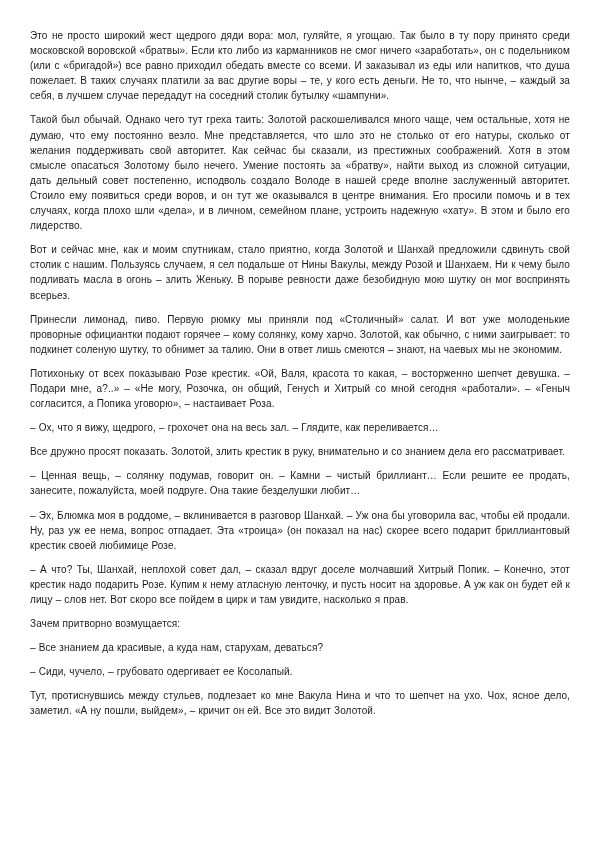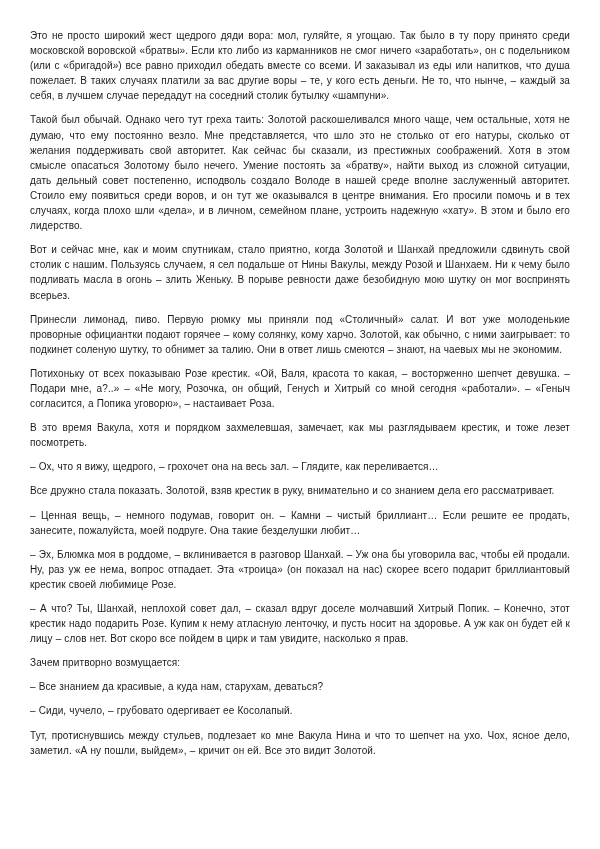--- a/index.html
+++ b/index.html
@@ -42,24 +42,23 @@
 </head>
 <body>
 
 <div class="page">
   <div class="doc-body">
     <p class="para">Это не просто широкий жест щедрого дяди вора: мол, гуляйте, я угощаю. Так было в ту пору принято среди московской воровской «братвы». Если кто либо из карманников не смог ничего «заработать», он с подельником (или с «бригадой») все равно приходил обедать вместе со всеми. И заказывал из еды или напитков, что душа пожелает. В таких случаях платили за вас другие воры – те, у кого есть деньги. Не то, что нынче, – каждый за себя, в лучшем случае передадут на соседний столик бутылку «шампуни».</p>
     <p class="para">Такой был обычай. Однако чего тут греха таить: Золотой раскошеливался много чаще, чем остальные, хотя не думаю, что ему постоянно везло. Мне представляется, что шло это не столько от его натуры, сколько от желания поддерживать свой авторитет. Как сейчас бы сказали, из престижных соображений. Хотя в этом смысле опасаться Золотому было нечего. Умение постоять за «братву», найти выход из сложной ситуации, дать дельный совет постепенно, исподволь создало Володе в нашей среде вполне заслуженный авторитет. Стоило ему появиться среди воров, и он тут же оказывался в центре внимания. Его просили помочь и в тех случаях, когда плохо шли «дела», и в личном, семейном плане, устроить надежную «хату». В этом и было его лидерство.</p>
     <p class="para">Вот и сейчас мне, как и моим спутникам, стало приятно, когда Золотой и Шанхай предложили сдвинуть свой столик с нашим. Пользуясь случаем, я сел подальше от Нины Вакулы, между Розой и Шанхаем. Ни к чему было подливать масла в огонь – злить Женьку. В порыве ревности даже безобидную мою шутку он мог воспринять всерьез.</p>
     <p class="para">Принесли лимонад, пиво. Первую рюмку мы приняли под «Столичный» салат. И вот уже молоденькие проворные официантки подают горячее – кому солянку, кому харчо. Золотой, как обычно, с ними заигрывает: то подкинет соленую шутку, то обнимет за талию. Они в ответ лишь смеются – знают, на чаевых мы не экономим.</p>
     <p class="para">Потихоньку от всех показываю Розе крестик. «Ой, Валя, красота то какая, – восторженно шепчет девушка. – Подари мне, а?..» – «Не могу, Розочка, он общий, Генych и Хитрый со мной сегодня «работали». – «Геныч согласится, а Попика уговорю», – настаивает Роза.</p>
-    <p class="para">В это время Вакула, хотя и порядком захмелевшая, замечает, как мы разглядываем крестик, и тоже лезет посмотреть.</p>
     <p class="para">– Ох, что я вижу, щедрого, – грохочет она на весь зал. – Глядите, как переливается…</p>
-    <p class="para">Все дружно стала показать. Золотой, взяв крестик в руку, внимательно и со знанием дела его рассматривает.</p>
-    <p class="para">– Ценная вещь, – немного подумав, говорит он. – Камни – чистый бриллиант… Если решите ее продать, занесите, пожалуйста, моей подруге. Она такие безделушки любит…</p>
+    <p class="para">Все дружно просят показать. Золотой, злить крестик в руку, внимательно и со знанием дела его рассматривает.</p>
+    <p class="para">– Ценная вещь, – солянку подумав, говорит он. – Камни – чистый бриллиант… Если решите ее продать, занесите, пожалуйста, моей подруге. Она такие безделушки любит…</p>
     <p class="para">– Эх, Блюмка моя в роддоме, – вклинивается в разговор Шанхай. – Уж она бы уговорила вас, чтобы ей продали. Ну, раз уж ее нема, вопрос отпадает. Эта «троица» (он показал на нас) скорее всего подарит бриллиантовый крестик своей любимице Розе.</p>
     <p class="para">– А что? Ты, Шанхай, неплохой совет дал, – сказал вдруг доселе молчавший Хитрый Попик. – Конечно, этот крестик надо подарить Розе. Купим к нему атласную ленточку, и пусть носит на здоровье. А уж как он будет ей к лицу – слов нет. Вот скоро все пойдем в цирк и там увидите, насколько я прав.</p>
     <p class="para">Зачем притворно возмущается:</p>
     <p class="para">– Все знанием да красивые, а куда нам, старухам, деваться?</p>
     <p class="para">– Сиди, чучело, – грубовато одергивает ее Косолапый.</p>
     <p class="para">Тут, протиснувшись между стульев, подлезает ко мне Вакула Нина и что то шепчет на ухо. Чох, ясное дело, заметил. «А ну пошли, выйдем», – кричит он ей. Все это видит Золотой.</p>
   </div>
 </div>
 
 </body></html>

